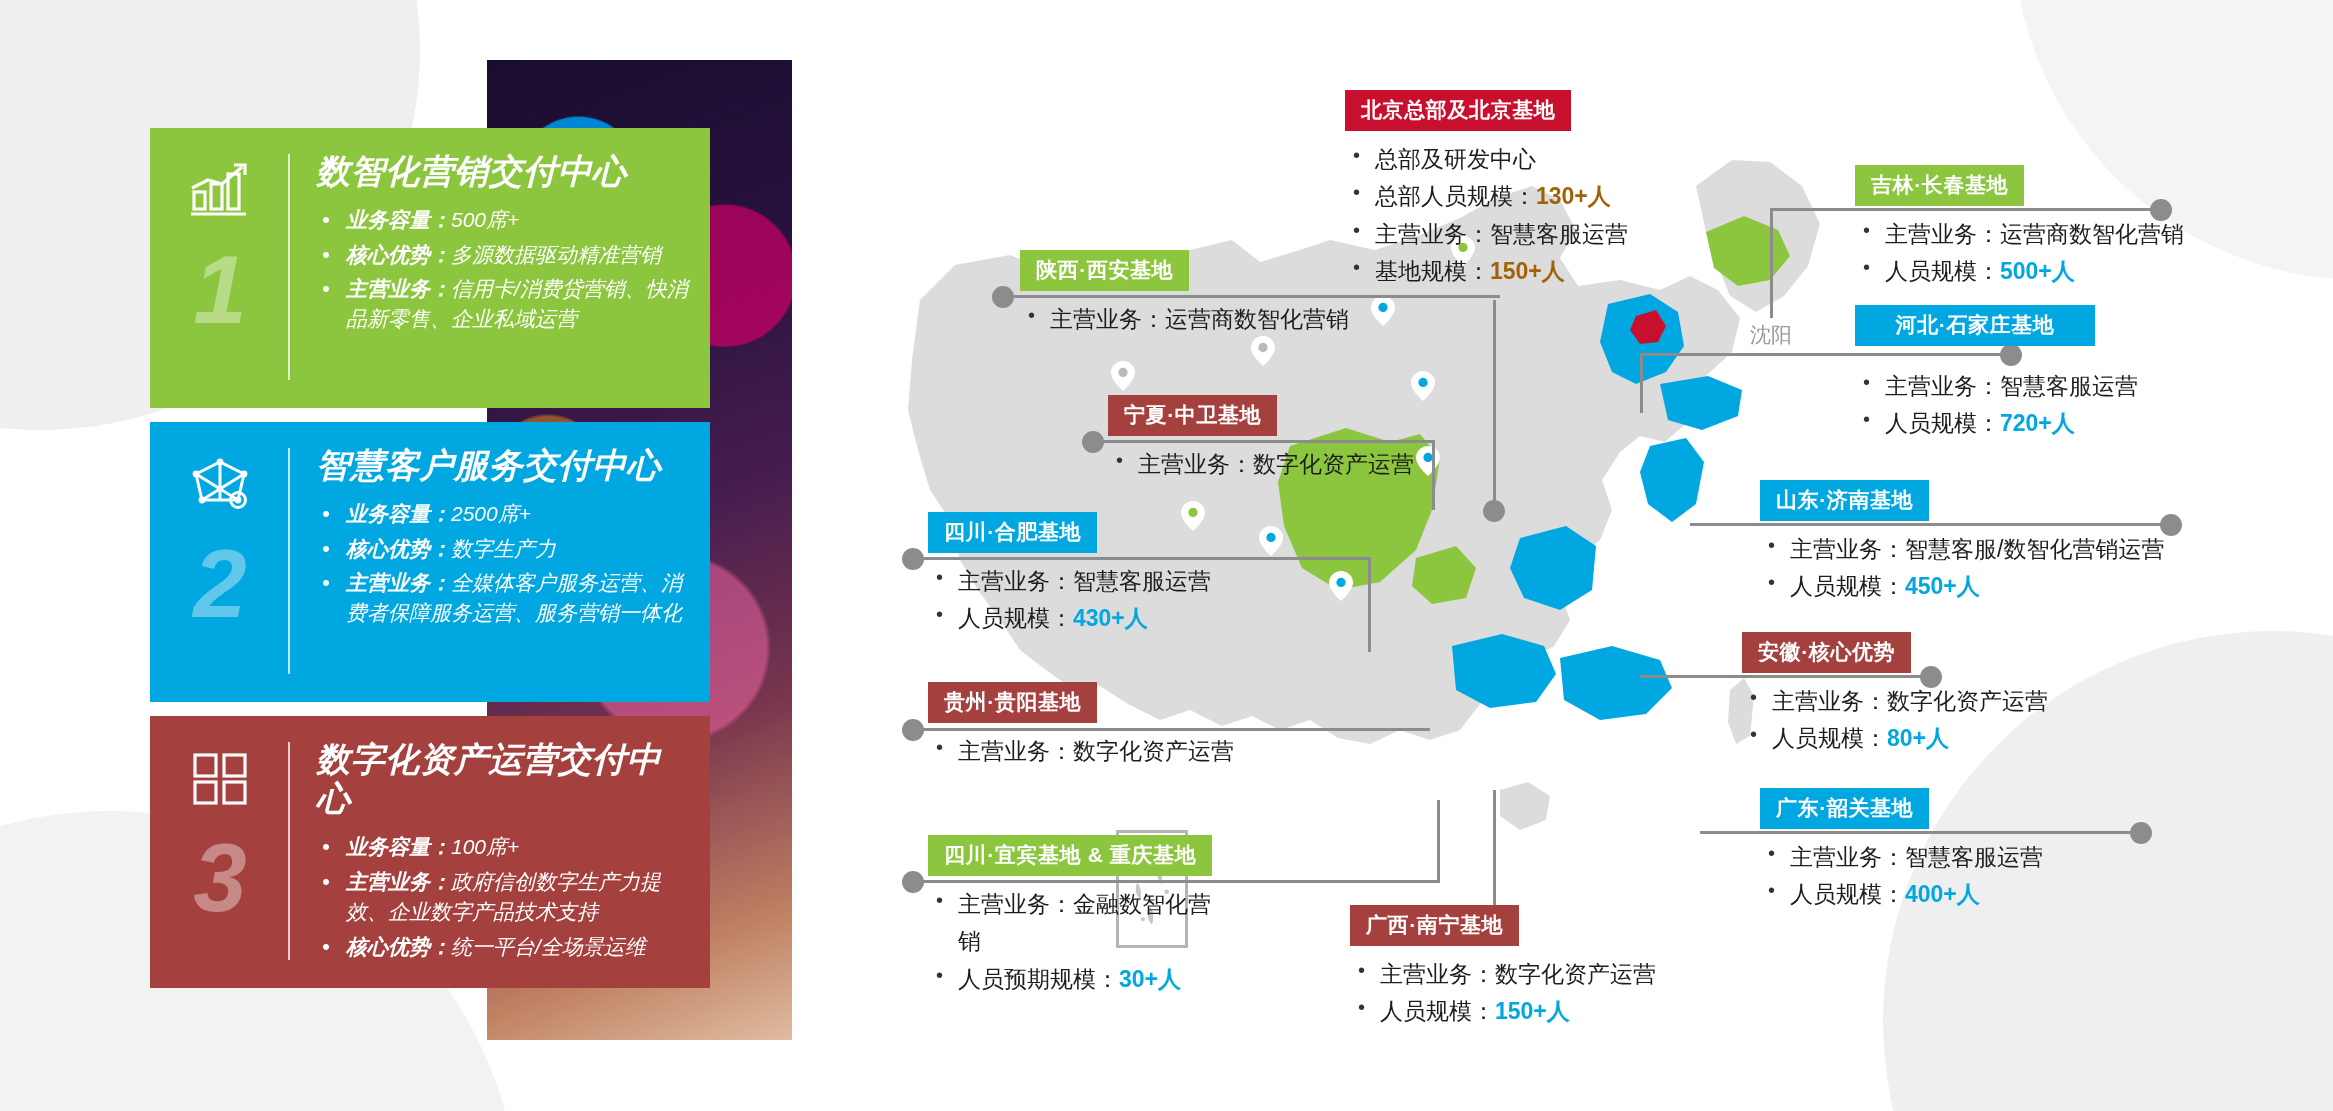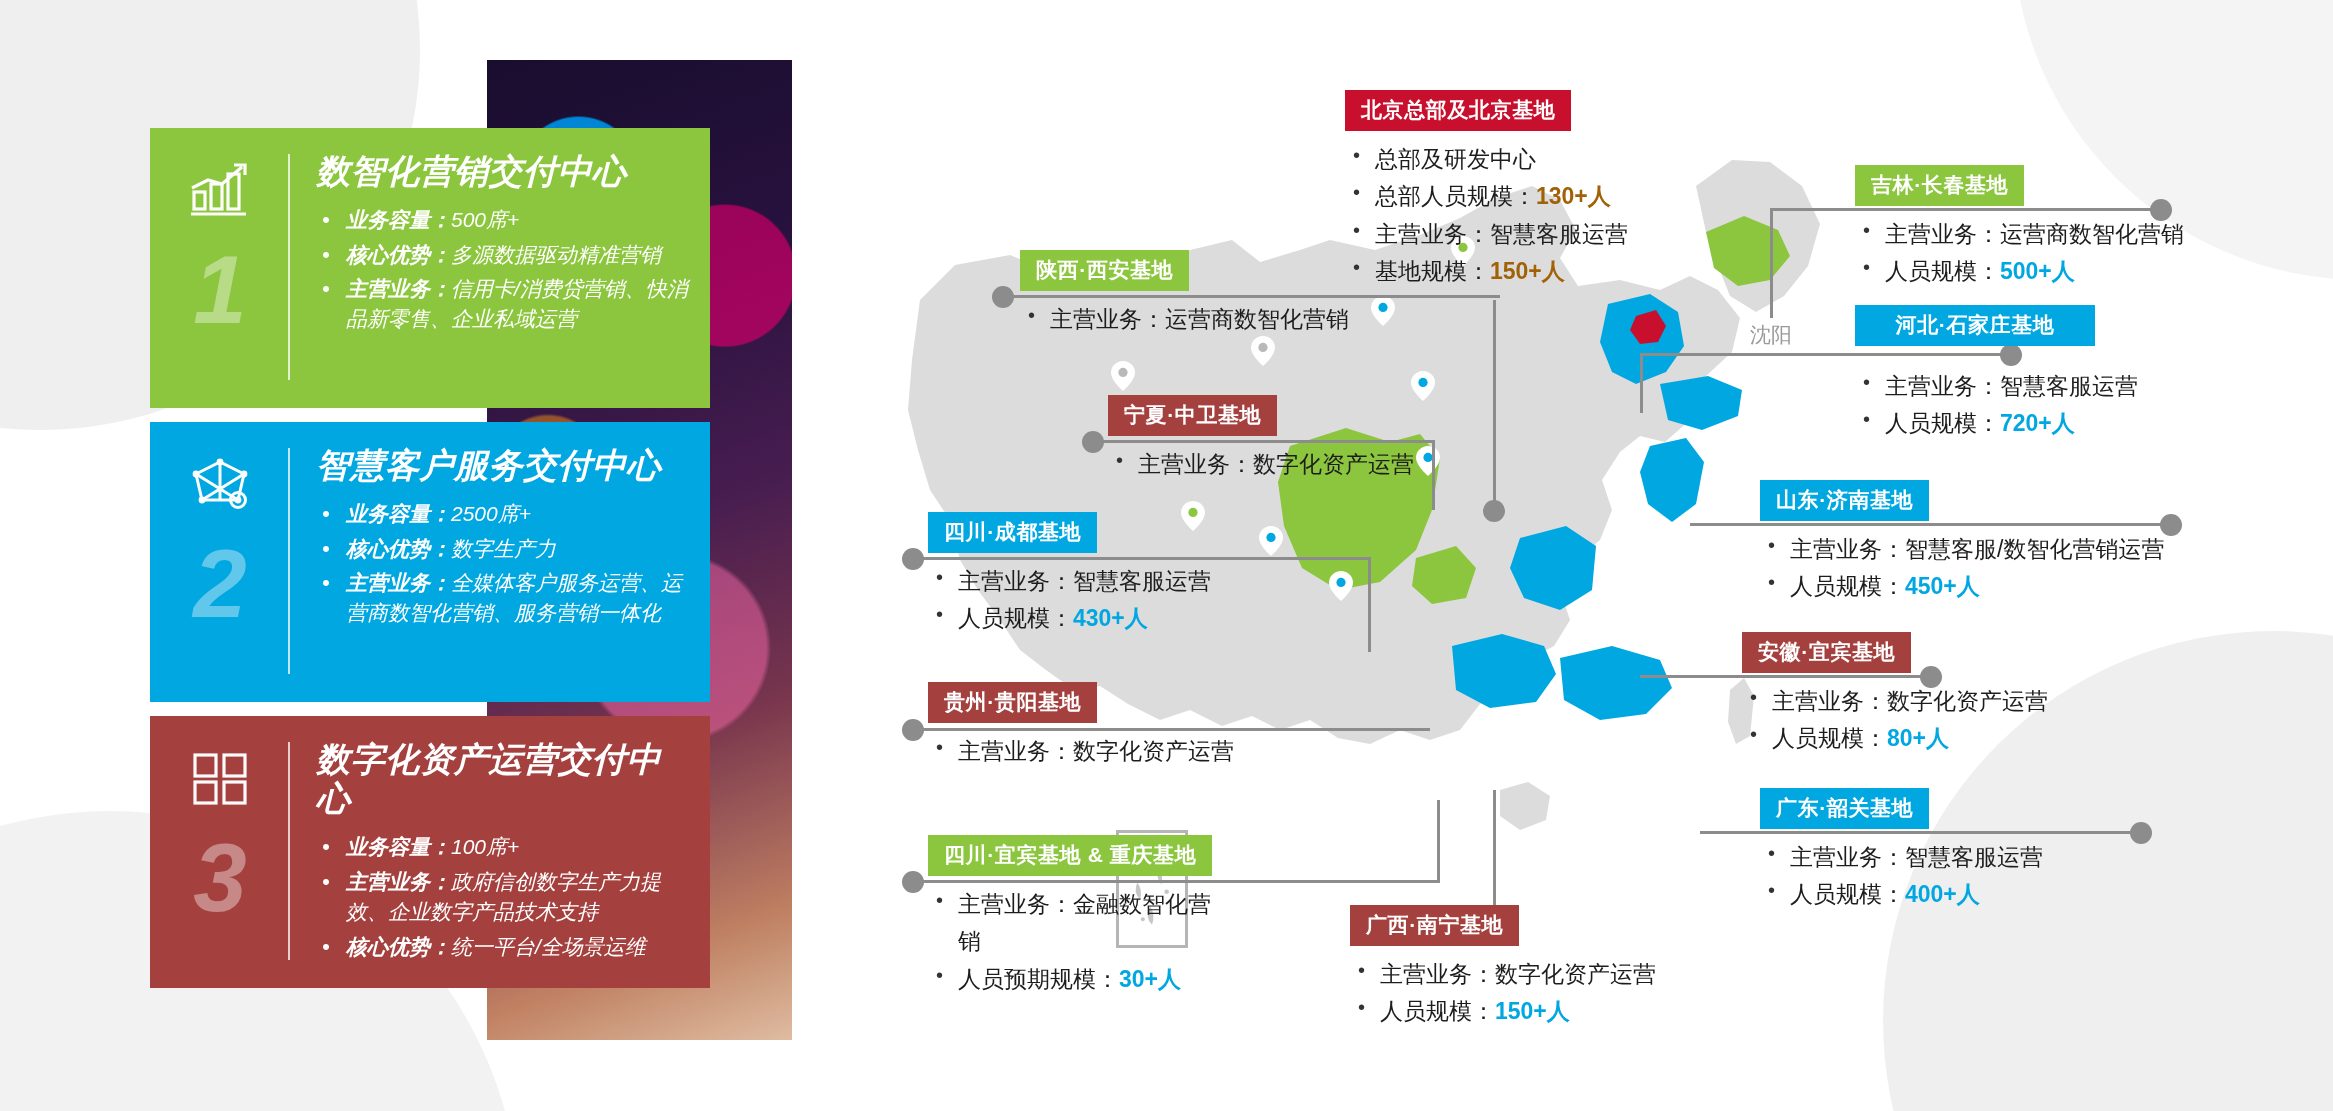--- a/index.html
+++ b/index.html
@@ -204,21 +204,21 @@
     <div class="card-right">
       <div class="card-title">智慧客户服务交付中心</div>
       <ul class="card-ul">
         <li>
           <b>业务容量：</b><span>2500席+</span>
         </li>
         <li>
           <b>核心优势：</b><span>数字生产力</span>
         </li>
         <li>
-          <b>主营业务：</b><span>全媒体客户服务运营、运营商数智化营销、服务营销一体化</span>
+          <b>主营业务：</b><span>全媒体客户服务运营、消费者保障服务运营、服务营销一体化</span>
         </li>
       </ul>
     </div>
   </div>
 
   <div class="card card-red">
     <div class="card-left">
       <svg class="card-icon" viewBox="0 0 64 58">
         <g fill="none" stroke="#fff" stroke-width="3.2">
           <rect x="7" y="5" width="21" height="21"></rect>
@@ -422,21 +422,21 @@
   </div>
 
   <div class="callout" style="left:1108px; top:395px; width:420px;">
     <div class="callout-title t-maroon">宁夏·中卫基地</div>
     <ul class="callout-list">
       <li><span>主营业务：数字化资产运营</span></li>
     </ul>
   </div>
 
   <div class="callout" style="left:928px; top:512px; width:300px;">
-    <div class="callout-title t-blue">四川·成都基地</div>
+    <div class="callout-title t-blue">四川·合肥基地</div>
     <ul class="callout-list">
       <li class="wrap"><span>主营业务：智慧客服运营</span></li>
       <li><span>人员规模：</span><span class="num-blue">430+人</span></li>
     </ul>
   </div>
 
   <div class="callout" style="left:928px; top:682px; width:430px;">
     <div class="callout-title t-maroon">贵州·贵阳基地</div>
     <ul class="callout-list">
       <li><span>主营业务：数字化资产运营</span></li>
@@ -461,21 +461,21 @@
 
   <div class="callout" style="left:1760px; top:480px; width:520px;">
     <div class="callout-title t-blue">山东·济南基地</div>
     <ul class="callout-list">
       <li><span>主营业务：智慧客服/数智化营销运营</span></li>
       <li><span>人员规模：</span><span class="num-blue">450+人</span></li>
     </ul>
   </div>
 
   <div class="callout" style="left:1742px; top:632px; width:430px;">
-    <div class="callout-title t-maroon">安徽·宜宾基地</div>
+    <div class="callout-title t-maroon">安徽·核心优势</div>
     <ul class="callout-list">
       <li><span>主营业务：数字化资产运营</span></li>
       <li><span>人员规模：</span><span class="num-blue">80+人</span></li>
     </ul>
   </div>
 
   <div class="callout" style="left:1760px; top:788px; width:300px;">
     <div class="callout-title t-blue">广东·韶关基地</div>
     <ul class="callout-list">
       <li class="wrap"><span>主营业务：智慧客服运营</span></li>

